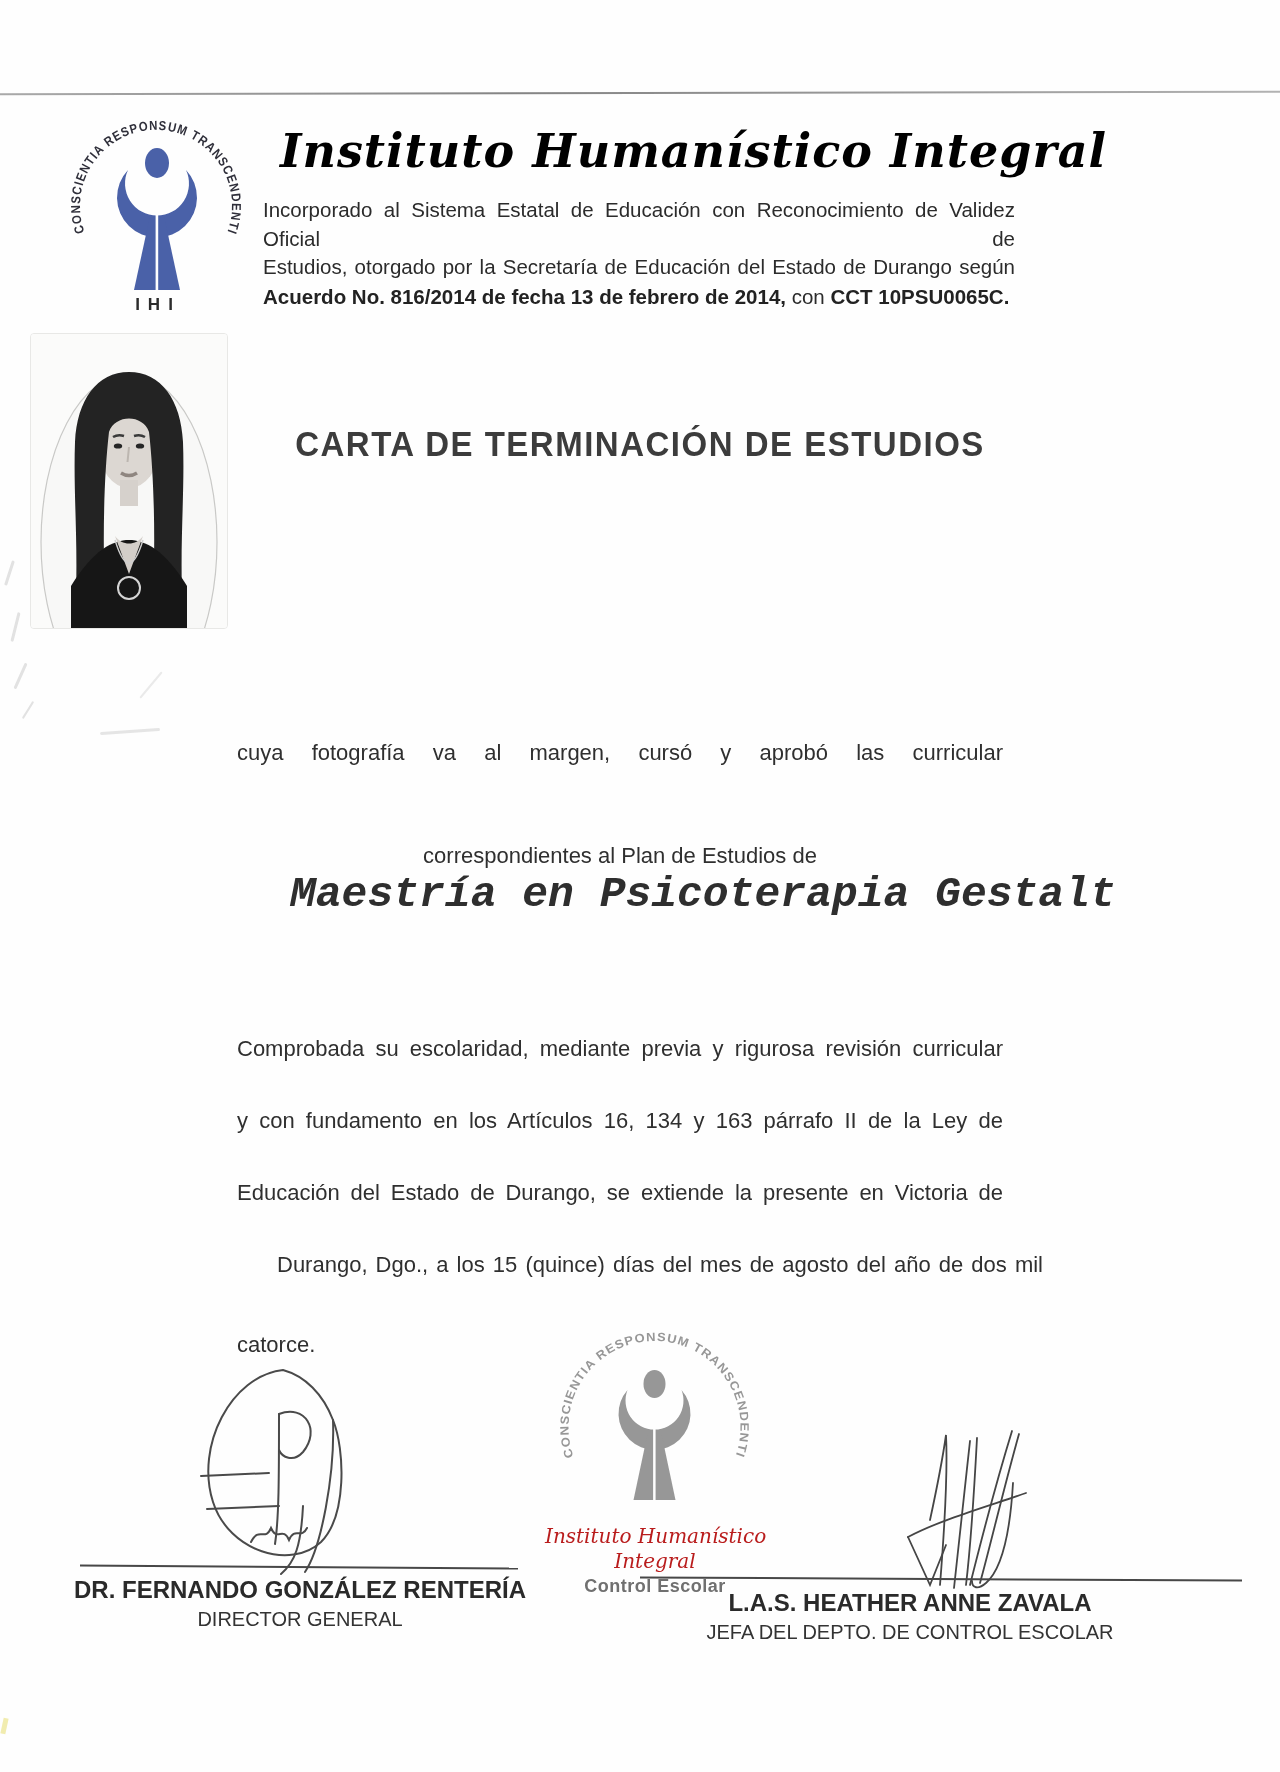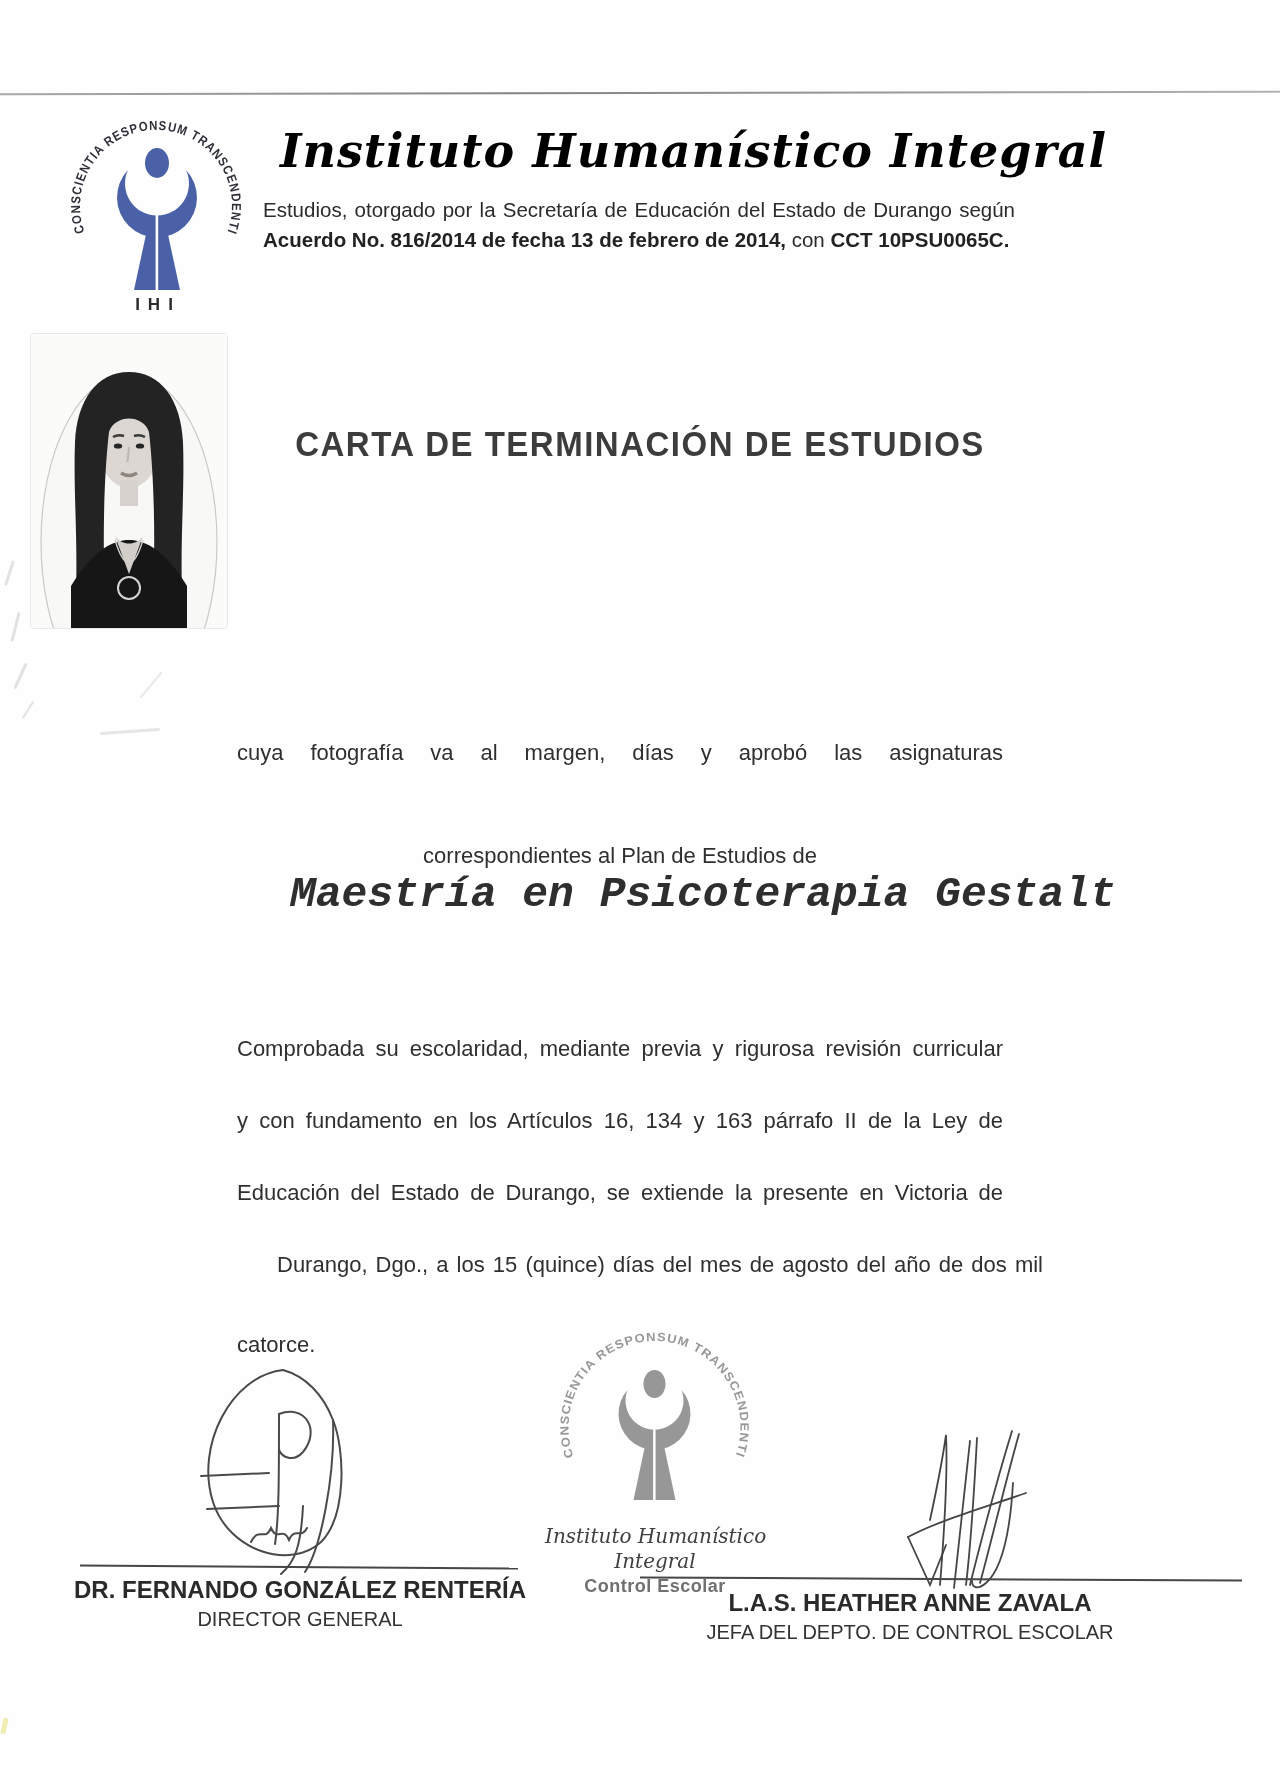--- a/index.html
+++ b/index.html
@@ -52,21 +52,21 @@
 
   .program-name{
     left:290px;top:870px;width:700px;text-align:center;
     font-family:Liberation Mono, monospace;font-style:italic;font-weight:600;
     font-size:43px;color:#2e2e2e;white-space:nowrap;
   }
 
   
   .stamp{left:545px;top:1322px;width:220px;text-align:center;}
   .stamp-line12{font-family:"DejaVu Serif",serif;font-style:italic;
-    font-size:20px;color:#404040;line-height:25px;white-space:nowrap;}
+    font-size:20px;color:#b91c1c;line-height:25px;white-space:nowrap;}
   .stamp-line3{font-weight:bold;font-size:18px;color:#707070;letter-spacing:.5px;margin-top:2px;}
 
   
   .sig-line{height:0;border-top:2.5px solid #474747;}
   .sig-line-left{left:80px;top:1566px;width:438px;transform:rotate(0.4deg);}
   .sig-line-right{left:640px;top:1578px;width:602px;border-top-width:2px;transform:rotate(0.3deg);z-index:5;}
   .signer-name{font-weight:bold;font-size:24px;color:#2a2a2a;text-align:center;white-space:nowrap;}
   .signer-title{font-size:20px;color:#333;text-align:center;white-space:nowrap;}
   .left-name{left:60px;top:1576px;width:480px;}
   .left-title{left:60px;top:1608px;width:480px;}
@@ -104,20 +104,21 @@
         <path d="M84,108 L98,108 L114,182 L68,182 Z"></path>
         <rect x="89.6" y="100" width="2.6" height="84" fill="#fefefe"></rect>
       </g>
       <text x="92" y="202" text-anchor="middle" font-size="17" font-weight="bold" letter-spacing="8" fill="#2b2b2b" font-family="Liberation Sans, sans-serif">IHI</text>
     </svg>
   </div>
 
   <div class="abs institute-name">Instituto Humanístico Integral</div>
 
   <div class="abs incorporation">
+    <div class="inc-line">Incorporado al Sistema Estatal de Educación con Reconocimiento de Validez Oficial de</div>
     <div class="inc-line">Estudios, otorgado por la Secretaría de Educación del Estado de Durango según</div>
     <div class="inc-line3">
       <b>Acuerdo No. 816/2014 de fecha 13 de febrero de 2014,</b>
       <span>con</span>
       <b>CCT 10PSU0065C.</b>
     </div>
   </div>
 
   <div class="abs photo">
     <svg width="196" height="294" viewBox="0 0 196 294">
@@ -137,21 +138,21 @@
       <path d="M40,294 L40,252 C62,216 82,206 98,206 C114,206 134,216 156,252 L156,294 Z" fill="#161616"></path>
       <path d="M84,202 L98,240 L112,202 C105,212 91,212 84,202 Z" fill="#d3cec9"></path>
       <path d="M84,206 Q98,252 112,206" stroke="#cfcfcf" stroke-width="1.4" fill="none"></path>
       <circle cx="98" cy="254" r="11" stroke="#d4d4d4" stroke-width="2" fill="none"></circle>
     </svg>
   </div>
 
   <div class="abs doc-title">CARTA DE TERMINACIÓN DE ESTUDIOS</div>
 
 
-  <div class="abs bodyline just" style="top:740px;">cuya fotografía va al margen, días y aprobó las asignaturas</div>
+  <div class="abs bodyline just" style="top:740px;">cuya fotografía va al margen, cursó y aprobó las curricular</div>
   <div class="abs bodyline" style="top:843px;text-align:center;">correspondientes al Plan de Estudios de</div>
 
   <div class="abs program-name">Maestría en Psicoterapia Gestalt</div>
 
   <div class="abs bodyline just" style="top:1036px;">Comprobada su escolaridad, mediante previa y rigurosa revisión curricular</div>
   <div class="abs bodyline just" style="top:1108px;">y con fundamento en los Artículos 16, 134 y 163 párrafo II de la Ley de</div>
   <div class="abs bodyline just" style="top:1180px;">Educación del Estado de Durango, se extiende la presente en Victoria de</div>
   <div class="abs bodyline just" style="top:1252px;margin-left:40px;">Durango, Dgo., a los 15 (quince) días del mes de agosto del año de dos mil</div>
   <div class="abs bodyline" style="top:1332px;">catorce.</div>
 

